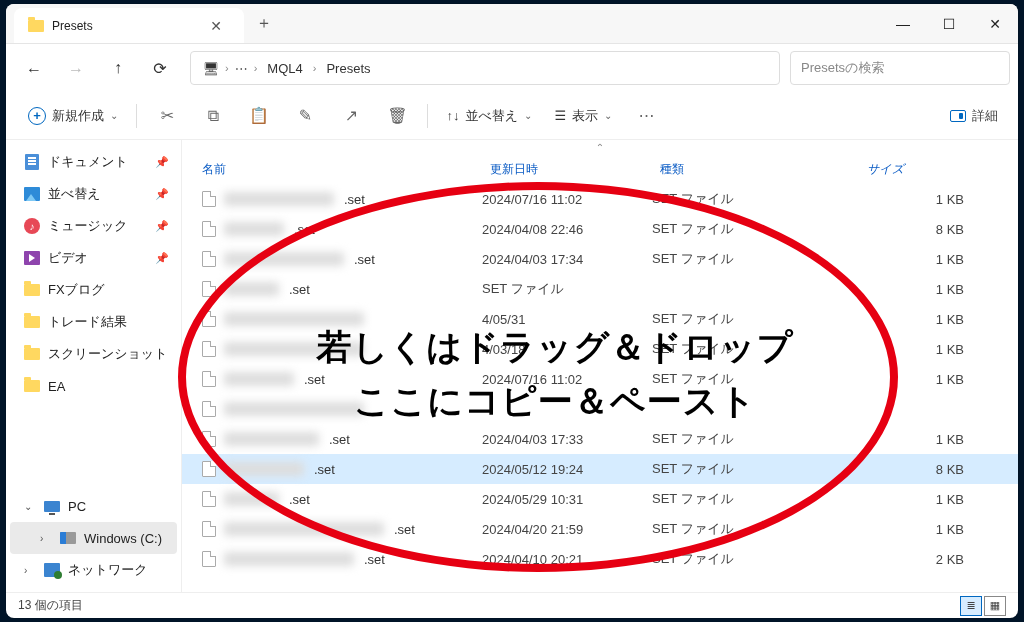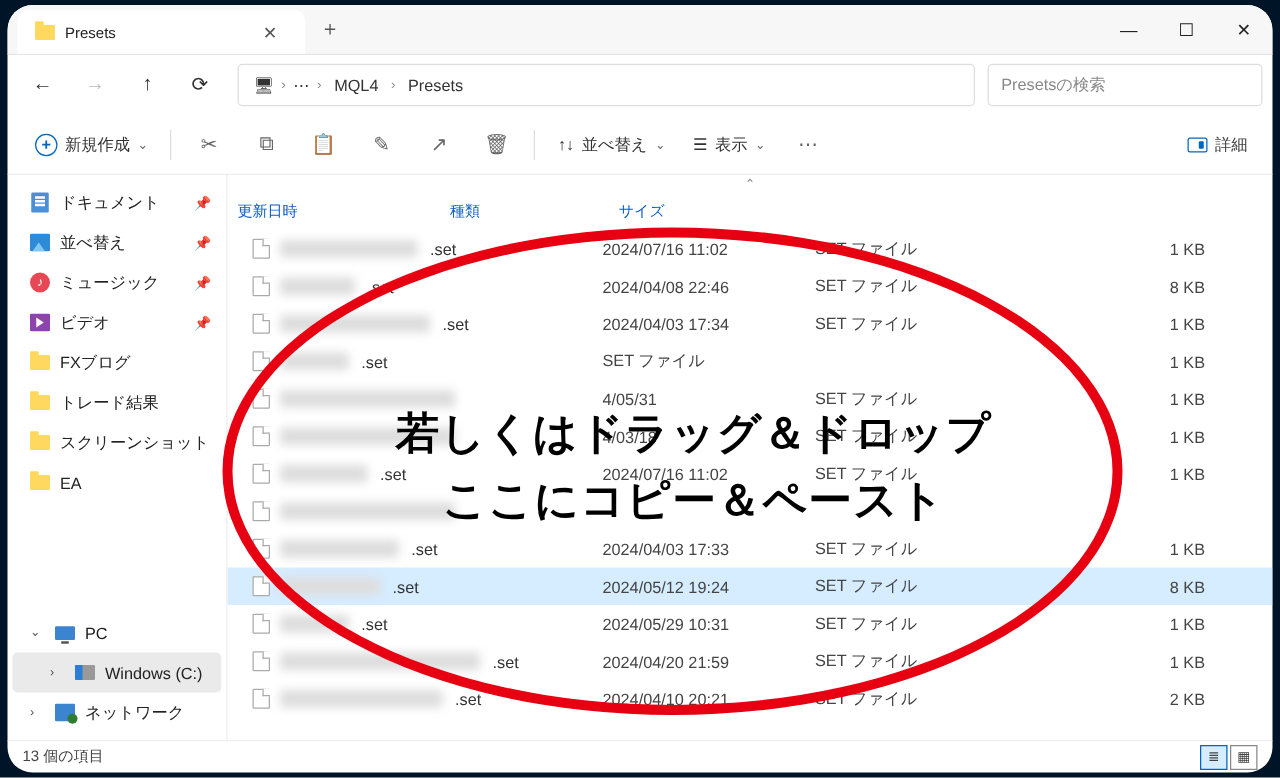--- a/index.html
+++ b/index.html
@@ -1,17 +1,17 @@
 <!DOCTYPE html>
 <html><head>
 <meta charset="utf-8">
 <style>
 * { box-sizing: border-box; margin: 0; padding: 0; font-family: "Segoe UI", "Yu Gothic UI", Meiryo, sans-serif; }
 body { width: 1024px; height: 622px; background: #001428; overflow: hidden; position: relative; }
-.window { position: absolute; top: 4px; left: 6px; right: 6px; bottom: 4px; background: #fff; border-radius: 20px; display: flex; flex-direction: column; overflow: hidden; box-shadow: 0 0 0 1px rgba(0,0,0,.08); }
+.window { position: absolute; top: 4px; left: 6px; right: 6px; bottom: 4px; background: #fff; border-radius: 8px; display: flex; flex-direction: column; overflow: hidden; box-shadow: 0 0 0 1px rgba(0,0,0,.08); }
 .titlebar { height: 40px; display: flex; align-items: stretch; background: #f7f7f7; border-bottom: 1px solid #e5e5e5; }
 .tab { display: flex; align-items: center; gap: 8px; padding: 0 14px; background: #fff; border-top-left-radius: 8px; border-top-right-radius: 8px; margin-top: 4px; margin-left: 8px; min-width: 230px; position: relative; }
 .tab-title { font-size: 12px; color: #222; }
 .tab-close { width: 28px; height: 28px; display: flex; align-items: center; justify-content: center; margin-left: auto; font-size: 14px; color: #555; border-radius: 4px; }
 .newtab { width: 40px; display: flex; align-items: center; justify-content: center; font-size: 16px; color: #555; }
 .spacer { flex: 1; }
 .winctrl { width: 46px; display: flex; align-items: center; justify-content: center; font-size: 14px; color: #222; }
 
 .navrow { height: 48px; display: flex; align-items: center; gap: 2px; padding: 0 8px; }
 .navbtn { width: 40px; height: 36px; display: flex; align-items: center; justify-content: center; color: #333; border-radius: 4px; font-size: 16px; }
@@ -56,21 +56,21 @@
 .net-i { width: 16px; height: 14px; background: #3b84d0; border-radius: 1px; position: relative; }
 .net-i::after { content:''; position:absolute; right:-2px; bottom:-2px; width:8px; height:8px; background:#2e7d32; border-radius:50%; }
 
 .filelist { flex: 1; display: flex; flex-direction: column; min-height: 0; position: relative; }
 .colcollapse { height: 14px; display: flex; align-items: center; justify-content: center; color: #888; font-size: 10px; }
 .cols { display: flex; height: 30px; align-items: center; font-size: 12px; color: #0a5bc4; padding-right: 12px; }
 .col { padding: 0 8px; }
 .col.name { flex: 0 0 300px; padding-left: 20px; }
 .col.date { flex: 0 0 170px; }
 .col.type { flex: 0 0 135px; }
-.col.size { flex: 1; text-align: left; padding-right: 30px; }
+.col.size { flex: 1; text-align: center; padding-right: 30px; font-style: italic; }
 .rows { flex: 1; overflow: hidden; }
 .row { display: flex; height: 30px; align-items: center; font-size: 13px; color: #333; padding-right: 24px; }
 .row.sel { background: #d6ecff; }
 .row .name { flex: 0 0 300px; padding-left: 20px; display: flex; align-items: center; gap: 8px; }
 .row .date { flex: 0 0 170px; color: #444; }
 .row .type { flex: 0 0 135px; color: #444; }
 .row .size { flex: 1; text-align: right; padding-right: 30px; color: #444; }
 .file-i { width: 14px; height: 16px; background: #fff; border: 1px solid #aaa; border-radius: 1px; position: relative; flex-shrink: 0; }
 .file-i::after { content:''; position:absolute; top:-1px; right:-1px; width:5px; height:5px; background:#fff; border-left:1px solid #aaa; border-bottom:1px solid #aaa; }
 .blur { filter: blur(4px); background: #ddd; color: transparent; border-radius: 2px; display: inline-block; height: 14px; }
@@ -230,20 +230,21 @@
         <span class="icon">
             <span class="net-i"></span>
           </span>
         <span>ネットワーク</span>
       </div>
     </div>
 
     <div class="filelist">
       <div class="colcollapse">⌃</div>
       <div class="cols">
+        <div class="col name">名前</div>
         <div class="col date">更新日時</div>
         <div class="col type">種類</div>
         <div class="col size">サイズ</div>
       </div>
       <div class="rows" id="file-rows">
           <div class="row">
             <div class="name">
               <span class="file-i"></span>
               <span class="blur" style="width:110px"></span>
               <span class="ext">.set</span>

